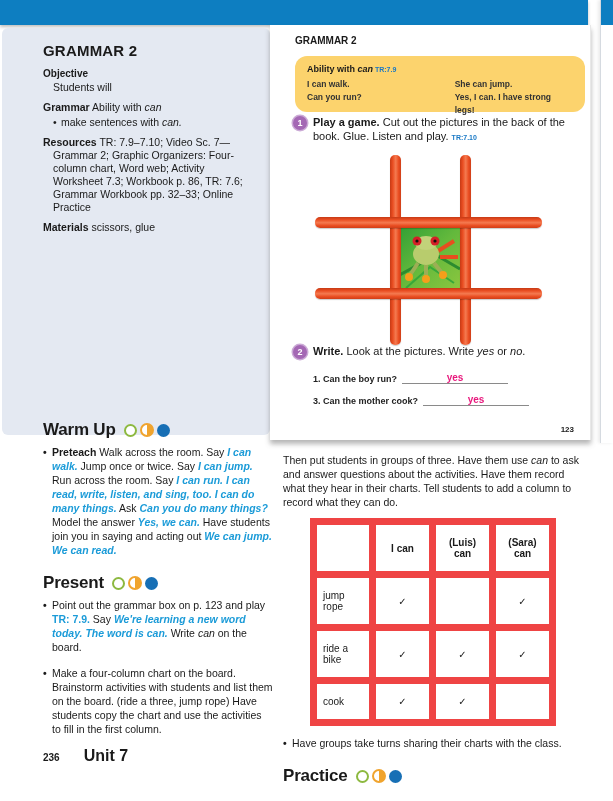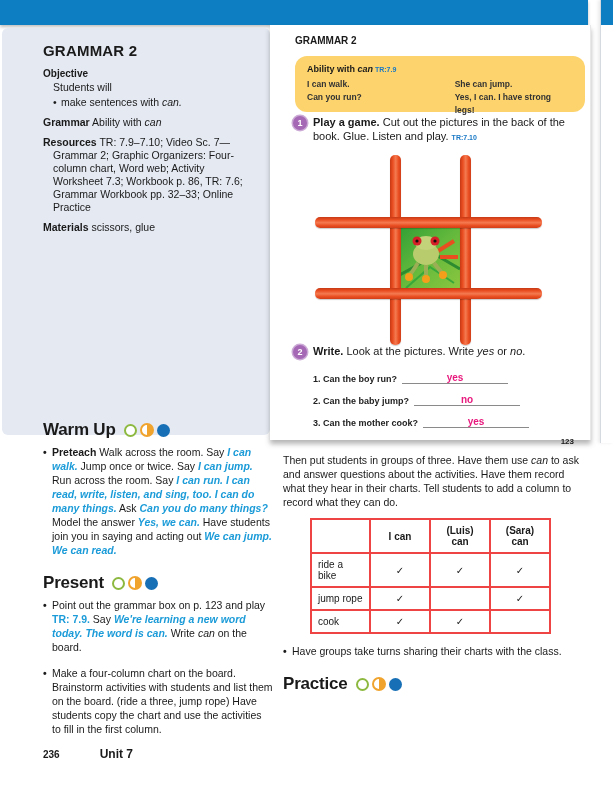--- a/index.html
+++ b/index.html
@@ -43,76 +43,76 @@
   .stick.h{height:11px;left:0;width:227px;background:linear-gradient(180deg,#c63a15,#ea4e22 25%,#f47a50 52%,#ea4e22 78%,#cf3e18);z-index:2;}
   .v1{left:75px;} .v2{left:145px;}
   .h1{top:62px;} .h2{top:133px;}
   .frog{position:absolute;left:81px;top:72px;width:64px;height:61px;z-index:1;}
 
   
   .questions{position:absolute;left:43px;top:340px;}
   .q-row{height:19px;font-size:9px;font-weight:700;color:#222;display:flex;align-items:flex-end;padding-bottom:3px;}
   .q-line{display:inline-block;width:106px;border-bottom:1.5px solid #8a8a8a;text-align:center;margin-left:5px;line-height:10px;}
   .q-answer{color:#e8197d;font-size:10px;font-weight:700;}
-  .sp-page-num{position:absolute;right:16px;top:412px;font-size:8px;font-weight:700;}
+  .sp-page-num{position:absolute;right:16px;top:400px;font-size:8px;font-weight:700;}
 
   
   .notes-left{position:absolute;left:43px;top:420px;width:230px;}
   .notes-right{position:absolute;left:283px;top:453px;width:304px;}
   .section-head{font-size:17px;font-weight:700;letter-spacing:-.2px;display:flex;align-items:center;margin:0 0 5px 0;}
   .circles{display:inline-flex;margin-left:5px;align-items:center;}
   .circle{width:9px;height:9px;border-radius:50%;margin-left:3px;}
   .c-open{background:#fff;border:2.5px solid #8db940;}
   .c-half{background:linear-gradient(90deg,#fff 0 50%,#f0a42e 50% 100%);border:2px solid #f0a42e;width:10px;height:10px;}
   .c-full{background:#176fb5;width:13px;height:13px;}
   .body-text{font-size:10.5px;line-height:14px;}
   ul.bullets{list-style:none;margin:0;padding:0 0 0 9px;}
   ul.bullets li{position:relative;margin-bottom:12px;}
   ul.bullets li::before{content:"•";position:absolute;left:-9px;top:0;font-weight:700;}
   .head-gap{margin-top:16px;}
   .num-circle.inline{display:inline-flex;width:13px;height:13px;font-size:8px;vertical-align:-2px;margin-right:4px;box-shadow:0 0 0 1px #cbaad6;}
 
   
   table.ability{border-collapse:collapse;margin:9px 0 10px 27px;}
-  table.ability th,table.ability td{border:2px solid #ef4444;font-size:10px;box-sizing:border-box;height:17px;padding:5px 6px;}
+  table.ability th,table.ability td{border:7px solid #ef4444;font-size:10px;box-sizing:border-box;height:17px;padding:12px 6px;}
   table.ability th{font-weight:700;text-align:center;}
   th.col0{width:59px;} th.col1{width:60px;} th.col2{width:60px;} th.col3{width:60px;}
   td.lbl{text-align:left;}
   td.chk{text-align:center;font-size:10px;}
 
   
   .seg-b{font-weight:700;}
   .seg-i{font-style:italic;}
   .seg-bi{color:#1b9bd8;font-style:italic;font-weight:700;}
   .seg-bb{color:#1b9bd8;font-weight:700;}
   .seg-bib{color:#1b9bd8;font-weight:700;font-style:italic;}
   .seg-bi-dark{font-weight:700;font-style:italic;}
   .seg-tr{color:#1878c5;font-weight:700;font-size:7px;}
 
   
   .footer{position:absolute;left:43px;top:747px;display:flex;align-items:baseline;}
   .footer .pnum{font-size:10px;font-weight:700;}
-  .footer .unit{font-size:12px;font-weight:700;margin-left:40px;text-align:center;}
+  .footer .unit{font-size:16px;font-weight:700;margin-left:24px;text-align:center;}
 </style>
 </head>
 <body>
 
 <div class="page">
 
   <div class="top-bar"></div>
   <div class="edge-sliver">
     <div class="mini-bar"></div>
   </div>
 
   <div class="sidebar">
     <div class="sb-title">GRAMMAR 2</div>
     <div class="sb-label">Objective</div>
     <div class="sb-line sb-indent">Students will</div>
+    <div class="sb-line sb-block"><span class="seg-b">Grammar</span><span>  Ability with </span><span class="seg-i">can</span></div>
     <div class="sb-line sb-bullet"><span>make sentences with </span><span class="seg-i">can.</span></div>
-    <div class="sb-line sb-block"><span class="seg-b">Grammar</span><span>  Ability with </span><span class="seg-i">can</span></div>
     <div class="sb-line sb-block sb-hang"><span class="seg-b">Resources</span><span>  TR: 7.9–7.10; Video Sc. 7—Grammar 2; Graphic Organizers: Four-column chart, Word web; Activity Worksheet 7.3; Workbook p. 86, TR: 7.6; Grammar Workbook pp. 32–33; Online Practice</span></div>
     <div class="sb-line sb-block"><span class="seg-b">Materials</span><span>  scissors, glue</span></div>
   </div>
 
   <div class="student-page">
     <div class="sp-header">GRAMMAR 2</div>
 
     <div class="grammar-box">
       <div class="gb-title"><span class="seg-b">Ability with </span><span class="seg-bi-dark">can</span><span class="seg-tr"> TR:7.9</span></div>
       <div class="gb-cols">
@@ -166,24 +166,20 @@
       <span class="num-circle">2</span>
       <span class="act-text"><span class="seg-b">Write.</span><span> Look at the pictures. Write </span><span class="seg-i">yes</span><span> or </span><span class="seg-i">no</span><span>.</span></span>
     </div>
 
     <div class="questions">
       <div class="q-row">
         <span>1. Can the boy run?</span>
         <span class="q-line"><span class="q-answer">yes</span></span>
       </div>
       <div class="q-row">
-        <span>2. Can the baby jump?</span>
-        <span class="q-line"><span class="q-answer">no</span></span>
-      </div>
-      <div class="q-row">
         <span>3. Can the mother cook?</span>
         <span class="q-line"><span class="q-answer">yes</span></span>
       </div>
     </div>
 
     <div class="sp-page-num">123</div>
   </div>
 
   <div class="notes-left">
     <h2 class="section-head">
@@ -219,29 +215,29 @@
       <thead>
         <tr>
           <th class="col0"></th>
           <th class="col1">I can</th>
           <th class="col2">(Luis) can</th>
           <th class="col3">(Sara) can</th>
         </tr>
       </thead>
       <tbody>
         <tr>
+          <td class="lbl">jump rope</td>
+          <td class="chk">✓</td>
+          <td class="chk"></td>
+          <td class="chk">✓</td>
+        </tr>
+        <tr>
           <td class="lbl">ride a bike</td>
           <td class="chk">✓</td>
           <td class="chk">✓</td>
-          <td class="chk">✓</td>
-        </tr>
-        <tr>
-          <td class="lbl">jump rope</td>
-          <td class="chk">✓</td>
-          <td class="chk"></td>
           <td class="chk">✓</td>
         </tr>
         <tr>
           <td class="lbl">cook</td>
           <td class="chk">✓</td>
           <td class="chk">✓</td>
           <td class="chk"></td>
         </tr>
       </tbody>
     </table>

